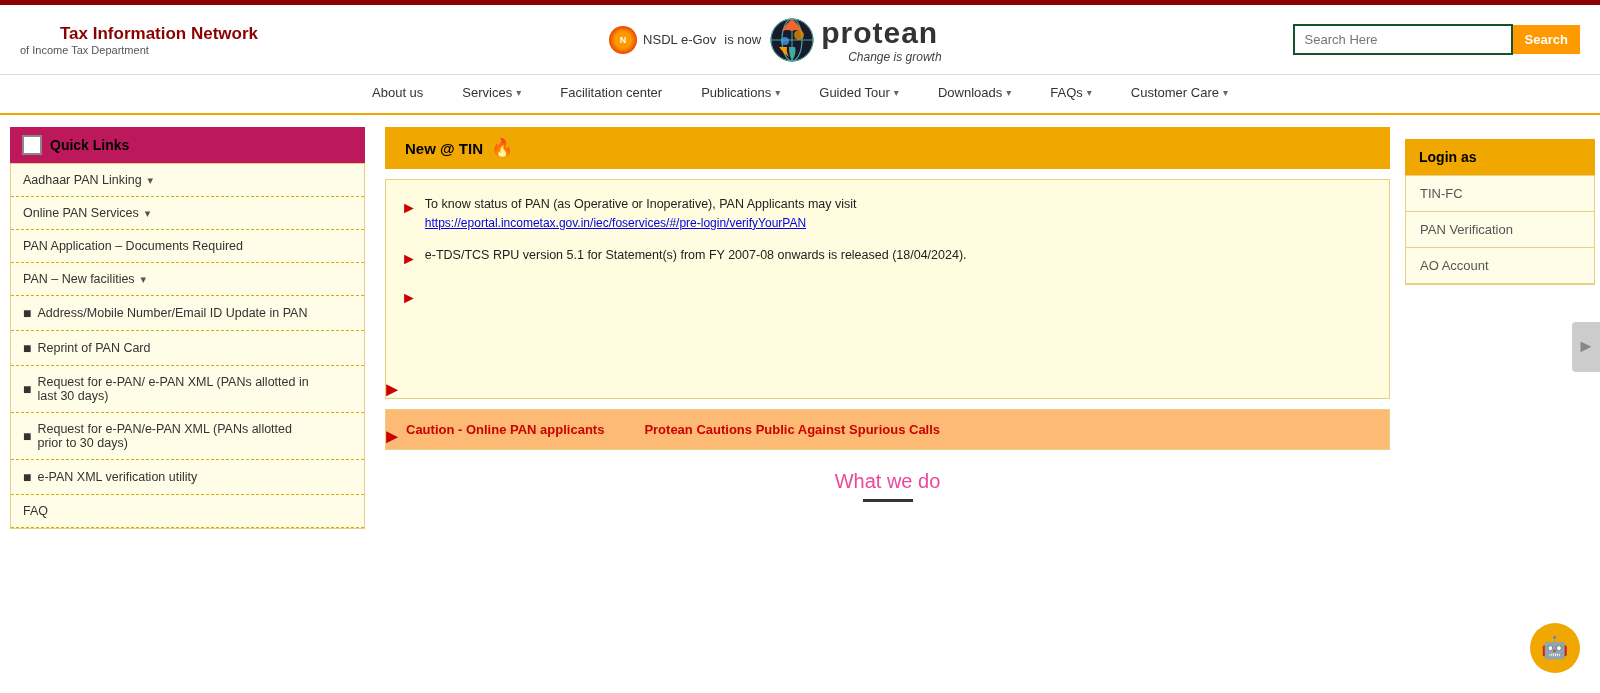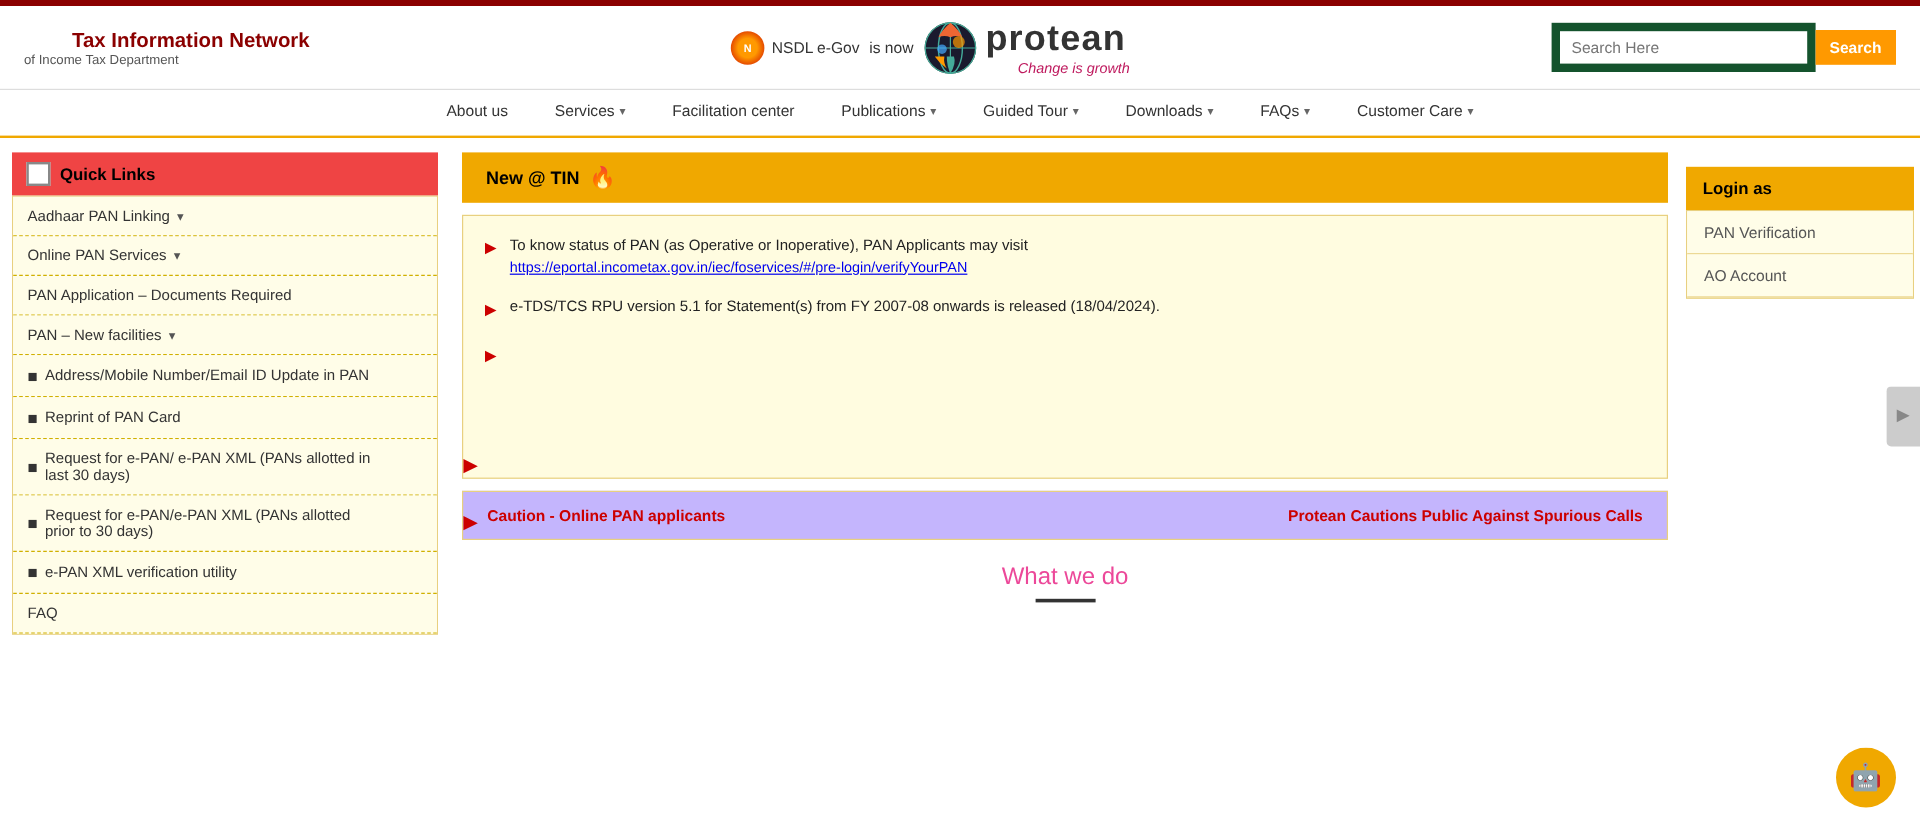--- a/index.html
+++ b/index.html
@@ -18,24 +18,24 @@
     .top-left { display: flex; flex-direction: column; }
     .top-left .org-title { font-size: 17px; font-weight: bold; color: #8B0000; margin-left: 40px; }
     .top-left .org-sub { font-size: 11px; color: #555; }
     .top-center { display: flex; align-items: center; gap: 8px; }
     .nsdl-logo-text { font-size: 13px; color: #333; display: flex; align-items: center; gap: 6px; }
     .nsdl-icon { width: 28px; height: 28px; background: radial-gradient(circle, #f90 40%, #c00 100%); border-radius: 50%; display: inline-flex; align-items: center; justify-content: center; font-size: 9px; color: white; font-weight: bold; }
     .is-now { font-size: 13px; color: #333; }
     .protean-logo { display: flex; align-items: center; gap: 6px; }
     .protean-text-block { display: flex; flex-direction: column; }
     .protean-name { font-size: 30px; font-weight: bold; color: #333; letter-spacing: 1px; }
-    .protean-tagline { font-size: 12px; color: #be185d; font-style: italic; margin-left: 27px; }
+    .protean-tagline { font-size: 12px; color: #404040; font-style: italic; margin-left: 27px; }
     .search-area { display: flex; align-items: center; gap: 0; }
     .search-input {
-      border: 7px solid #14532d;
+      border: 2px solid #14532d;
       padding: 6px 10px;
       width: 220px;
       font-size: 13px;
       outline: none;
       color: #aaa;
     }
     .search-btn {
       background: #f90;
       border: none;
       padding: 7px 12px;
@@ -79,21 +79,21 @@
       background: #fff;
     }
 
     
     .sidebar {
       width: 375px;
       min-width: 375px;
       padding: 0 10px;
     }
     .sidebar-header {
-      background: #ef4444;
+      background: #be185d;
       padding: 8px 12px;
       display: flex;
       align-items: center;
       gap: 8px;
       font-weight: bold;
       font-size: 14px;
       margin-bottom: 0;
     }
     .sidebar-icon { width: 20px; height: 20px; background: #fff; border: 2px solid #888; }
     .sidebar-list { list-style: none; border: 1px solid #e8d080; }
@@ -147,27 +147,27 @@
       display: flex;
       gap: 8px;
       margin-bottom: 14px;
       font-size: 12.5px;
       line-height: 1.5;
       color: #222;
     }
     .news-arrow { color: #c00; font-size: 16px; flex-shrink: 0; margin-top: 1px; }
     .news-link { color: #00e; text-decoration: underline; display: block; font-size: 12px; }
     .caution-bar {
-      background: #c4b5fd;
+      background: #fdba74;
       border: 1px solid #e8d080;
       padding: 12px 20px;
       display: flex;
       gap: 40px;
       align-items: center;
-      justify-content: space-between;
+      justify-content: flex-start;
       margin-top: 8px;
     }
     .caution-link {
       color: #c00;
       font-weight: bold;
       font-size: 13px;
       cursor: pointer;
       text-decoration: none;
     }
     .what-we-do {
@@ -420,20 +420,21 @@
 
     <div class="what-we-do">
       <span>What we do</span>
       <div class="what-underline"></div>
     </div>
   </div>
 
   <div class="right-panel">
     <div class="login-header">Login as</div>
     <ul class="login-list">
+      <li class="login-item">TIN-FC</li>
       <li class="login-item">PAN Verification</li>
       <li class="login-item">AO Account</li>
     </ul>
   </div>
 
 </div>
 
 <div class="scroll-arrow-right">►</div>
 
 <div class="chatbot">🤖</div>

